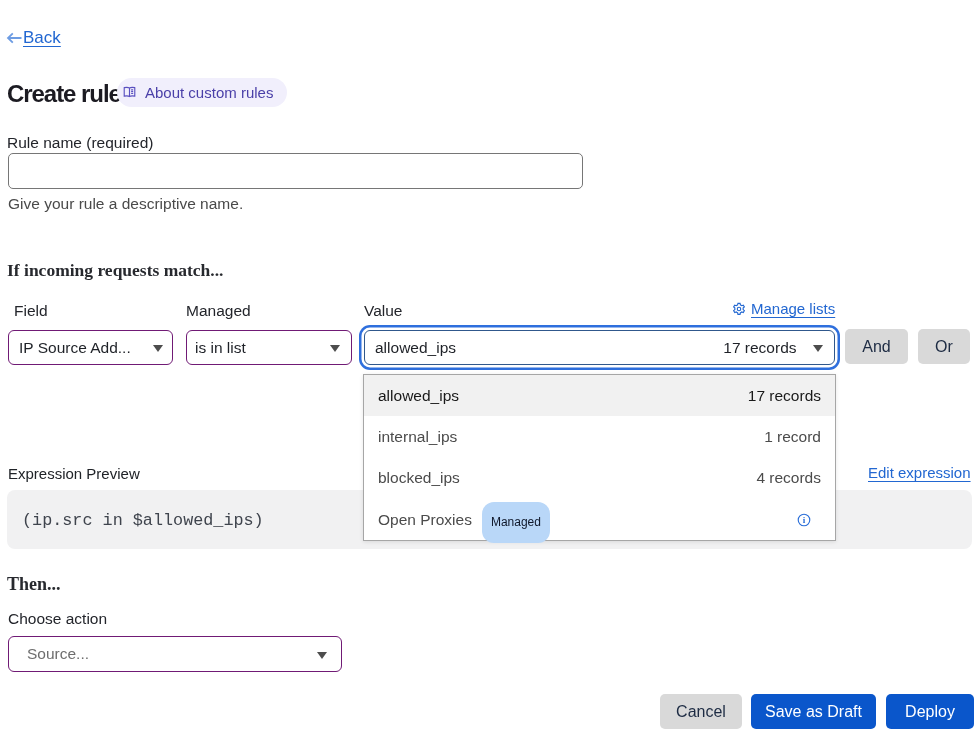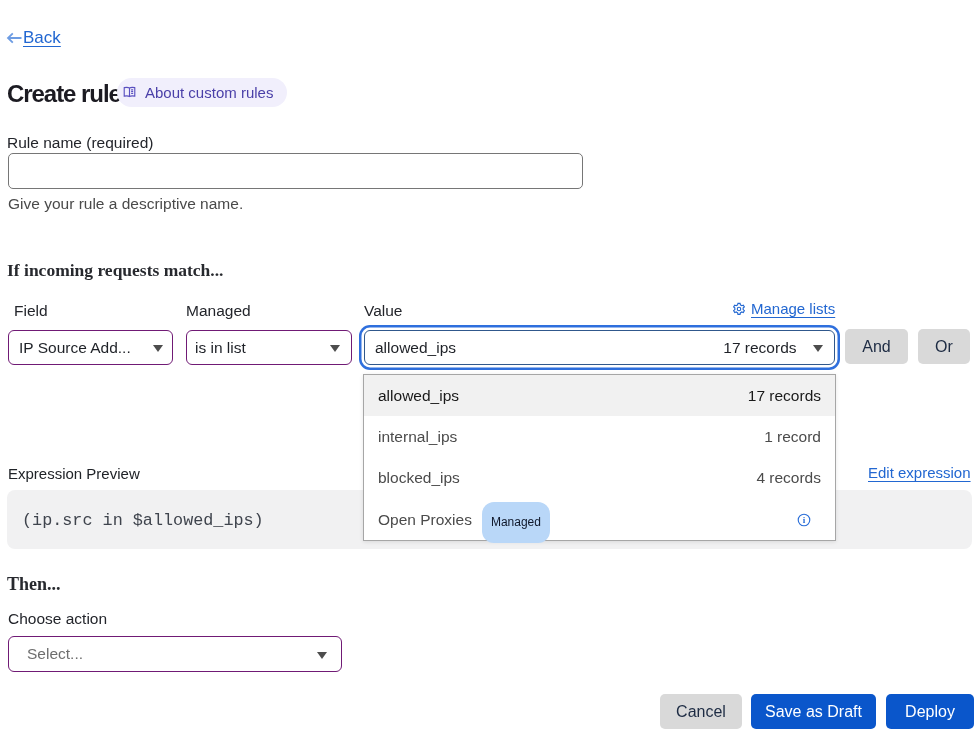--- a/index.html
+++ b/index.html
@@ -139,21 +139,21 @@
   <div class="abs btn-gray btn-or">Or</div>
 
   <div class="abs ep-label">Expression Preview</div>
   <a class="abs link edit-link" href="#">Edit expression</a>
   <div class="abs codeblock"></div>
   <div class="abs code">(ip.src in $allowed_ips)</div>
 
   <h2 class="abs h2-then">Then...</h2>
   <div class="abs label ca-label">Choose action</div>
   <div class="abs select sel-action">
-    <span class="txt">Select...</span>
+    <span class="txt">Source...</span>
     <span class="tri"></span>
   </div>
 
   <div class="abs btn-gray btn-cancel">Cancel</div>
   <div class="abs btn-blue btn-draft">Save as Draft</div>
   <div class="abs btn-blue btn-deploy">Deploy</div>
 
   <div class="abs dropdown">
     <div class="drow hl">allowed_ips<span class="right">17 records</span></div>
     <div class="drow">internal_ips<span class="right">1 record</span></div>

